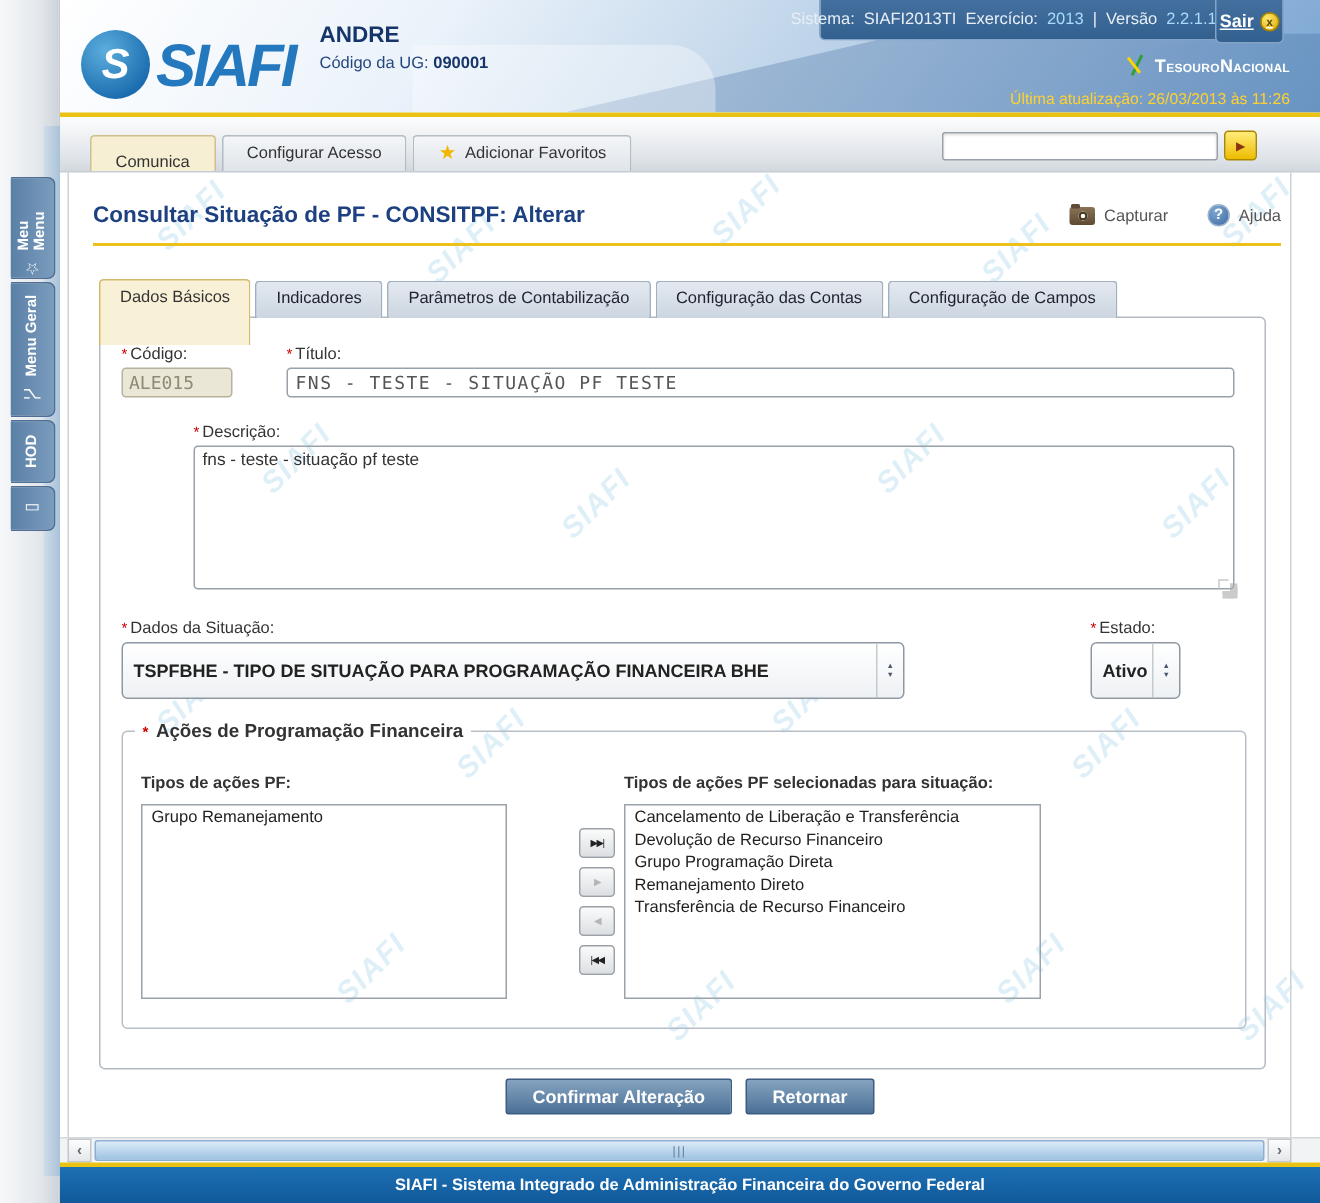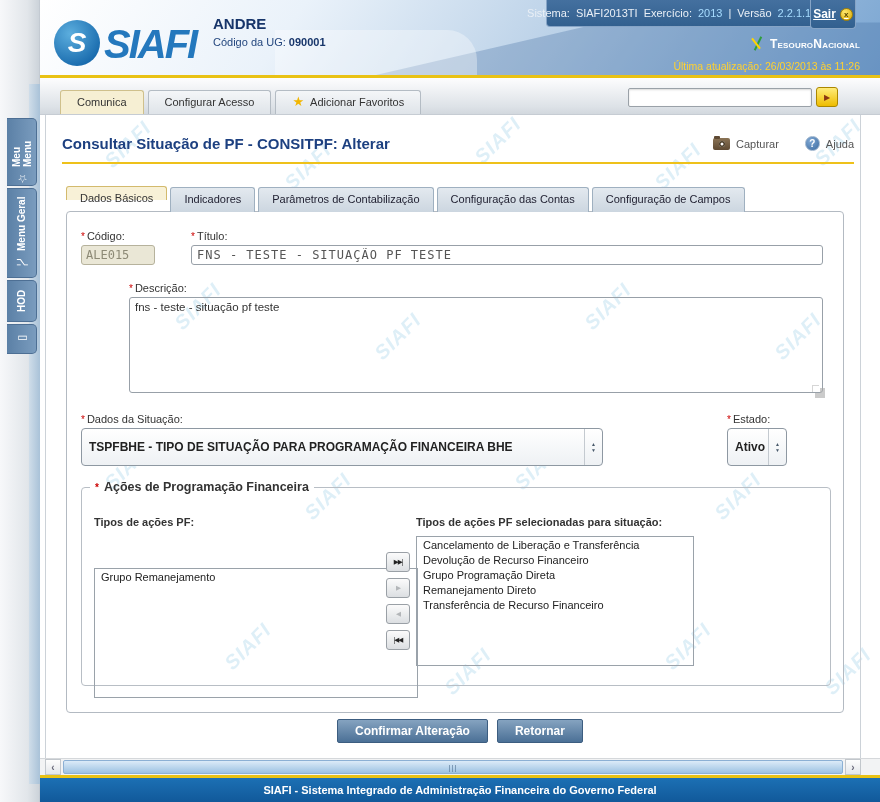--- a/index.html
+++ b/index.html
@@ -61,21 +61,21 @@
   .tn-word { color:#fff; font-weight:bold; font-size:12px; font-variant:small-caps; letter-spacing:.2px; }
   .last-update { position:absolute; right:20px; top:60px; color:#ffd12f; font-size:10.5px; font-weight:normal; }
 
   
   .navbar { position:absolute; left:40px; top:78px; width:840px; height:37px;
     background:linear-gradient(#fdfdfe,#dde2e7 80%,#d2d8de); border-bottom:1px solid #c6ccd3; z-index:4; }
   .nav-tabs { position:absolute; left:20px; bottom:0; display:flex; gap:4px; }
   .nav-tab { height:24px; padding:5px 16px 0; font-size:11px; color:#333;
     background:linear-gradient(#f4f6f8,#dfe4e9); border:1px solid #b4bcc4; border-bottom:none;
     border-radius:3px 3px 0 0; display:flex; align-items:flex-start; gap:6px; cursor:pointer; }
-  .nav-tab.active { background:#f6efd3; border-color:#cfc08c; }
+  .nav-tab.active { background:#f6efd3; border-color:#cfc08c;align-items:flex-end; }
   .fav-star { color:#f2b600; font-size:13px; line-height:11px; }
   .search-wrap { position:absolute; right:42px; bottom:7px; display:flex; align-items:center; gap:4px; }
   .search-input { width:184px; height:19px; border:1px solid #9aa1a8; border-radius:2px;
     background:#fff; box-shadow:inset 0 1px 2px rgba(0,0,0,.15); font-size:11px; padding:0 4px; }
   .search-btn { width:22px; height:20px; border:1px solid #ab8700; border-radius:3px;
     background:linear-gradient(#ffec7a,#eebc00); color:#8a3510; font-size:8px;
     display:flex; align-items:center; justify-content:center; cursor:pointer; }
 
   
   .content { position:absolute; left:40px; top:115px; width:840px; height:643px; background:#fff; }
@@ -96,21 +96,21 @@
     border-radius:50%; background:#fff; box-shadow:inset 0 0 0 1.5px #46false; box-shadow:inset 0 0 0 1.5px #463722; }
   .help-icon { width:15px; height:15px; border-radius:50%;
     background:radial-gradient(circle at 35% 30%,#7fa8d4,#3c6ba0); border:1px solid #9ab2cc;
     color:#fff; font-size:10px; font-weight:bold; display:flex; align-items:center; justify-content:center; }
   .title-rule { position:absolute; left:22px; width:792px; top:47px; height:2px; background:#eec11a; z-index:2; }
 
   .form-tabs { position:absolute; left:26px; top:72px; display:flex; gap:3px; z-index:3; }
   .form-tab { height:25px; padding:5px 13px 0; font-size:11px; color:#223;
     background:linear-gradient(#e3e9ef,#ccd6e0); border:1px solid #9fb0c0; border-bottom:none;
     border-radius:3px 3px 0 0; cursor:pointer; white-space:nowrap; }
-  .form-tab.active { background:#f8f1d7; border-color:#d3ba6d; color:#333; height:14px; margin-top:-1px; }
+  .form-tab.active { background:#f8f1d7; border-color:#d3ba6d; color:#333; height:44px; margin-top:-1px; }
 
   .form-panel { position:absolute; left:26px; top:96px; width:778px; height:502px;
     border:1px solid #b3bac2; border-radius:4px; z-index:2; }
   .fld-label { font-size:11px; color:#333; margin-bottom:3px; white-space:nowrap; }
   .req { color:#cc0000; margin-right:2px; font-size:10px; }
   .row1 { position:absolute; left:14px; right:20px; top:18px; display:flex; }
   .f-codigo { width:96px; }
   .codigo-input { width:74px; height:20px; border:1px solid #b6b29c; border-radius:3px;
     background:#eae7d6; color:#8d8a76; font-family:"DejaVu Sans Mono", monospace; font-size:12px; padding:0 4px; }
   .f-titulo { flex:1; margin-left:14px; }
@@ -134,21 +134,21 @@
     color:#49false; color:#495a6b; font-size:5px; line-height:5px; }
   .estado-select { width:60px; }
 
   .acoes-fs { position:absolute; left:14px; top:268px; width:750px; height:206px;
     border:1px solid #b8bec5; border-radius:4px; }
   .acoes-fs legend { margin-left:8px; padding:0 5px; font-size:12.5px; font-weight:bold; color:#333; }
   .list-label { position:absolute; top:22px; font-size:11px; font-weight:bold; color:#333; }
   .lbl-avail { left:12px; } .lbl-sel { left:334px; }
   .listbox { position:absolute; top:42px; height:130px; border:1px solid #9aa2aa;
     background:transparent; overflow:hidden; cursor:default; }
-  .lb-avail { left:12px; width:324px;margin-top:32px; }
+  .lb-avail { left:12px; width:244px; }
   .lb-sel { left:334px; width:278px; }
   .lb-item { font-size:11px; color:#222; padding:2px 6px 1px; white-space:nowrap; }
   .transfer-col { position:absolute; left:302px; top:42px; width:28px; height:130px;
     display:flex; flex-direction:column; align-items:center; justify-content:center; gap:6px; }
   .tr-btn { width:24px; height:20px; border:1px solid #9aa0a6; border-radius:3px;
     background:linear-gradient(#fbfbfb,#dcdfe2); font-size:6.5px; letter-spacing:-1px; color:#222;
     display:flex; align-items:center; justify-content:center; cursor:pointer; padding:0; }
   .tr-btn.disabled { color:#b3b6b9; }
 
   .btn-row { position:absolute; left:0; right:0; top:604px; display:flex; justify-content:center; gap:9px; z-index:2; }

